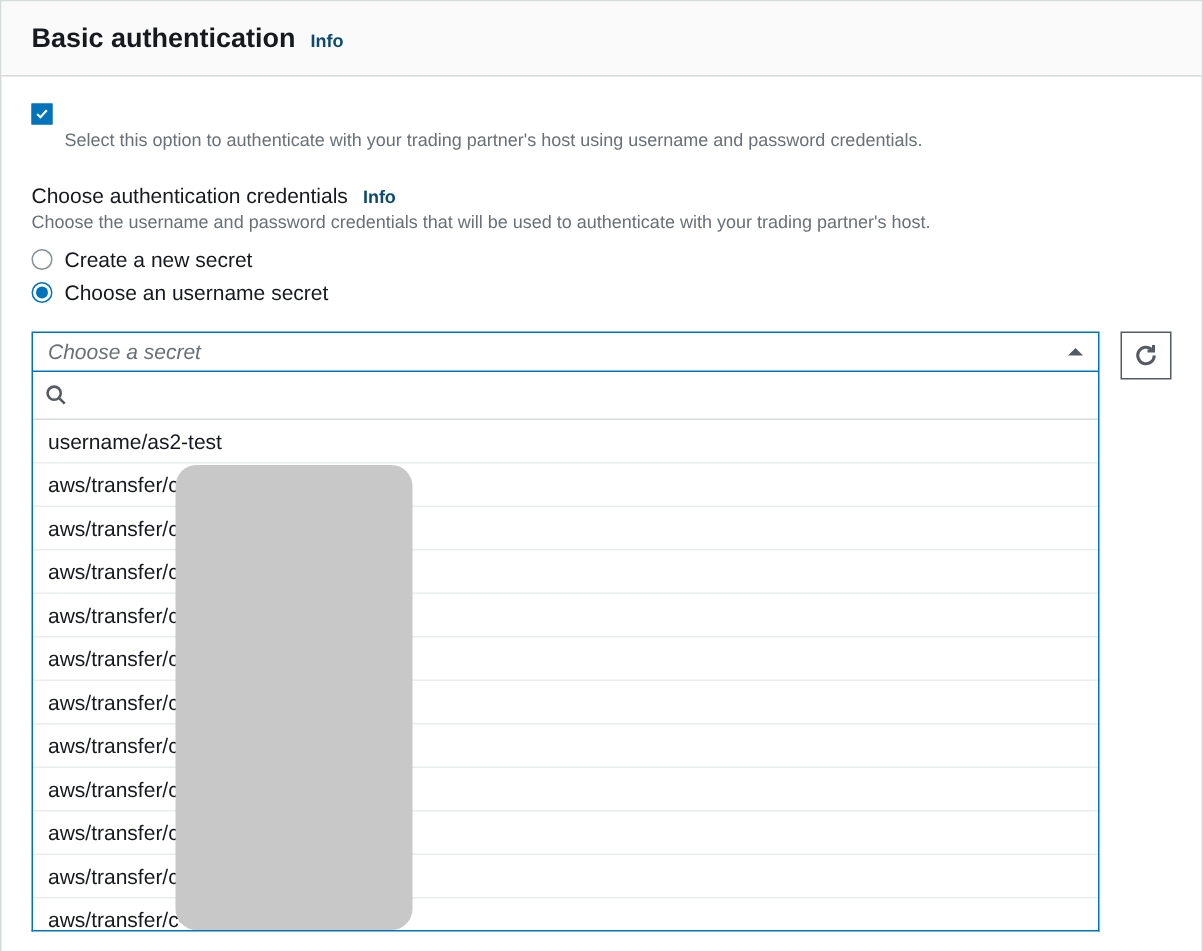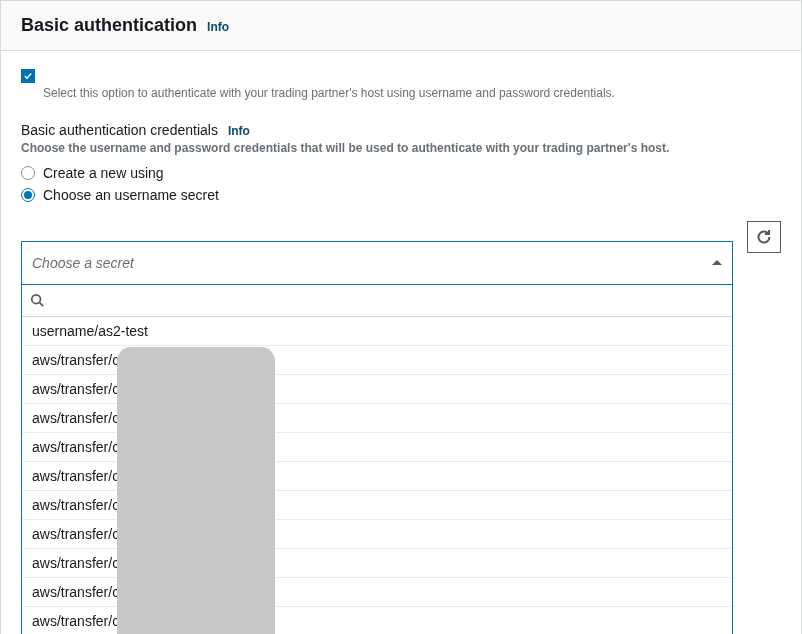--- a/index.html
+++ b/index.html
@@ -83,21 +83,20 @@
     }
     .section-label {
       font-size: 14px;
       color: #16191f;
     }
     .section-description {
       font-size: 12px;
       color: #687078;
       line-height: 1.4;
       margin-bottom: 8px;
-      font-weight: bold;
     }
     .radio-row {
       display: flex;
       align-items: center;
       gap: 8px;
       margin-bottom: 6px;
       cursor: pointer;
     }
     .radio {
       width: 14px;
@@ -130,27 +129,26 @@
       margin-top: 18px;
       align-items: flex-start;
     }
     .select-container {
       position: relative;
       flex: 1;
     }
     .select-trigger {
       border: 1px solid #0073bb;
       background: #fff;
-      height: 44px;
+      height: 27px;
       display: flex;
       align-items: center;
       justify-content: space-between;
       padding: 0 10px;
       cursor: pointer;
-      margin-top: 20px;
     }
     .select-placeholder {
       color: #687078;
       font-style: italic;
       font-size: 14px;
     }
     .caret-up {
       width: 0; height: 0;
       border-left: 5px solid transparent;
       border-right: 5px solid transparent;
@@ -242,28 +240,28 @@
     <div class="checkbox-row">
       <span class="checkbox">
         <svg viewBox="0 0 14 14" width="10" height="10">
             <polyline points="2.5,7 5.5,10 11.5,3.5"></polyline>
           </svg>
       </span>
     </div>
     <div class="description">Select this option to authenticate with your trading partner's host using username and password credentials.</div>
 
     <div class="section-label-row">
-      <span class="section-label">Basic authentication credentials</span>
+      <span class="section-label">Choose authentication credentials</span>
       <a class="info-link">Info</a>
     </div>
     <div class="section-description">Choose the username and password credentials that will be used to authenticate with your trading partner's host.</div>
 
     <div class="radio-row">
       <span class="radio"></span>
-      <span class="radio-label">Create a new using</span>
+      <span class="radio-label">Create a new secret</span>
     </div>
     <div class="radio-row">
       <span class="radio selected"></span>
       <span class="radio-label">Choose an username secret</span>
     </div>
 
     <div class="select-row">
       <div class="select-container">
 
         <div class="select-trigger">

